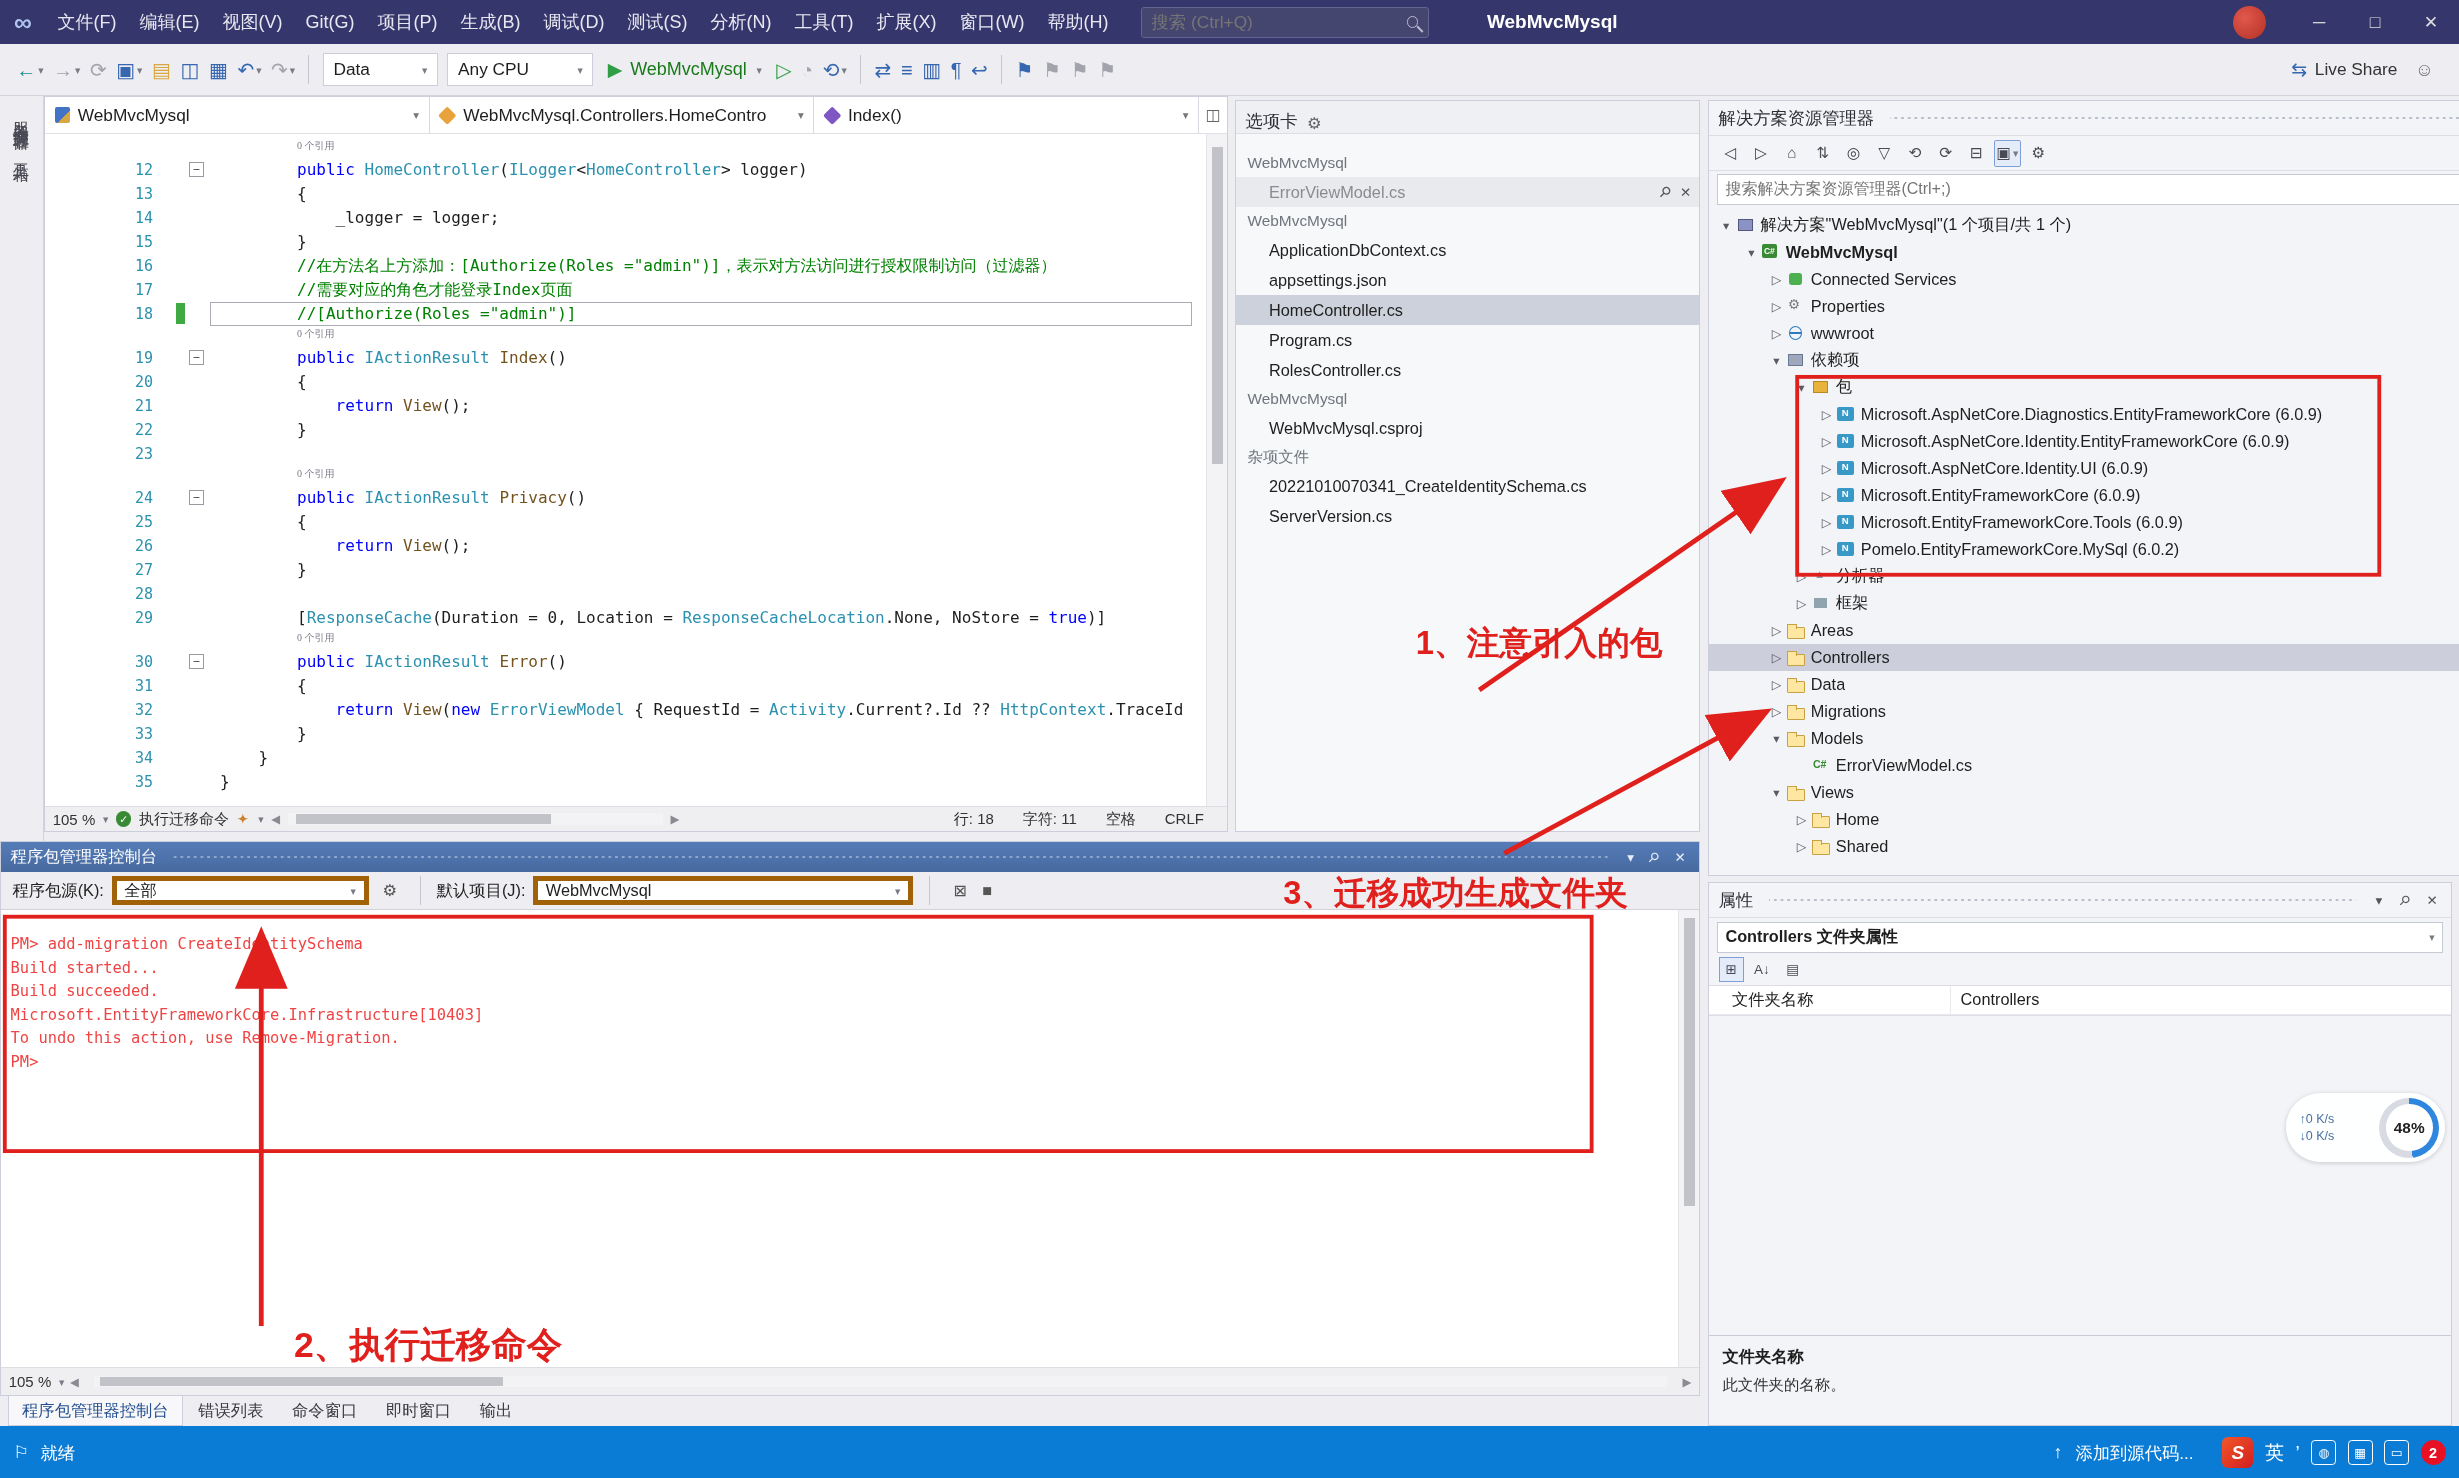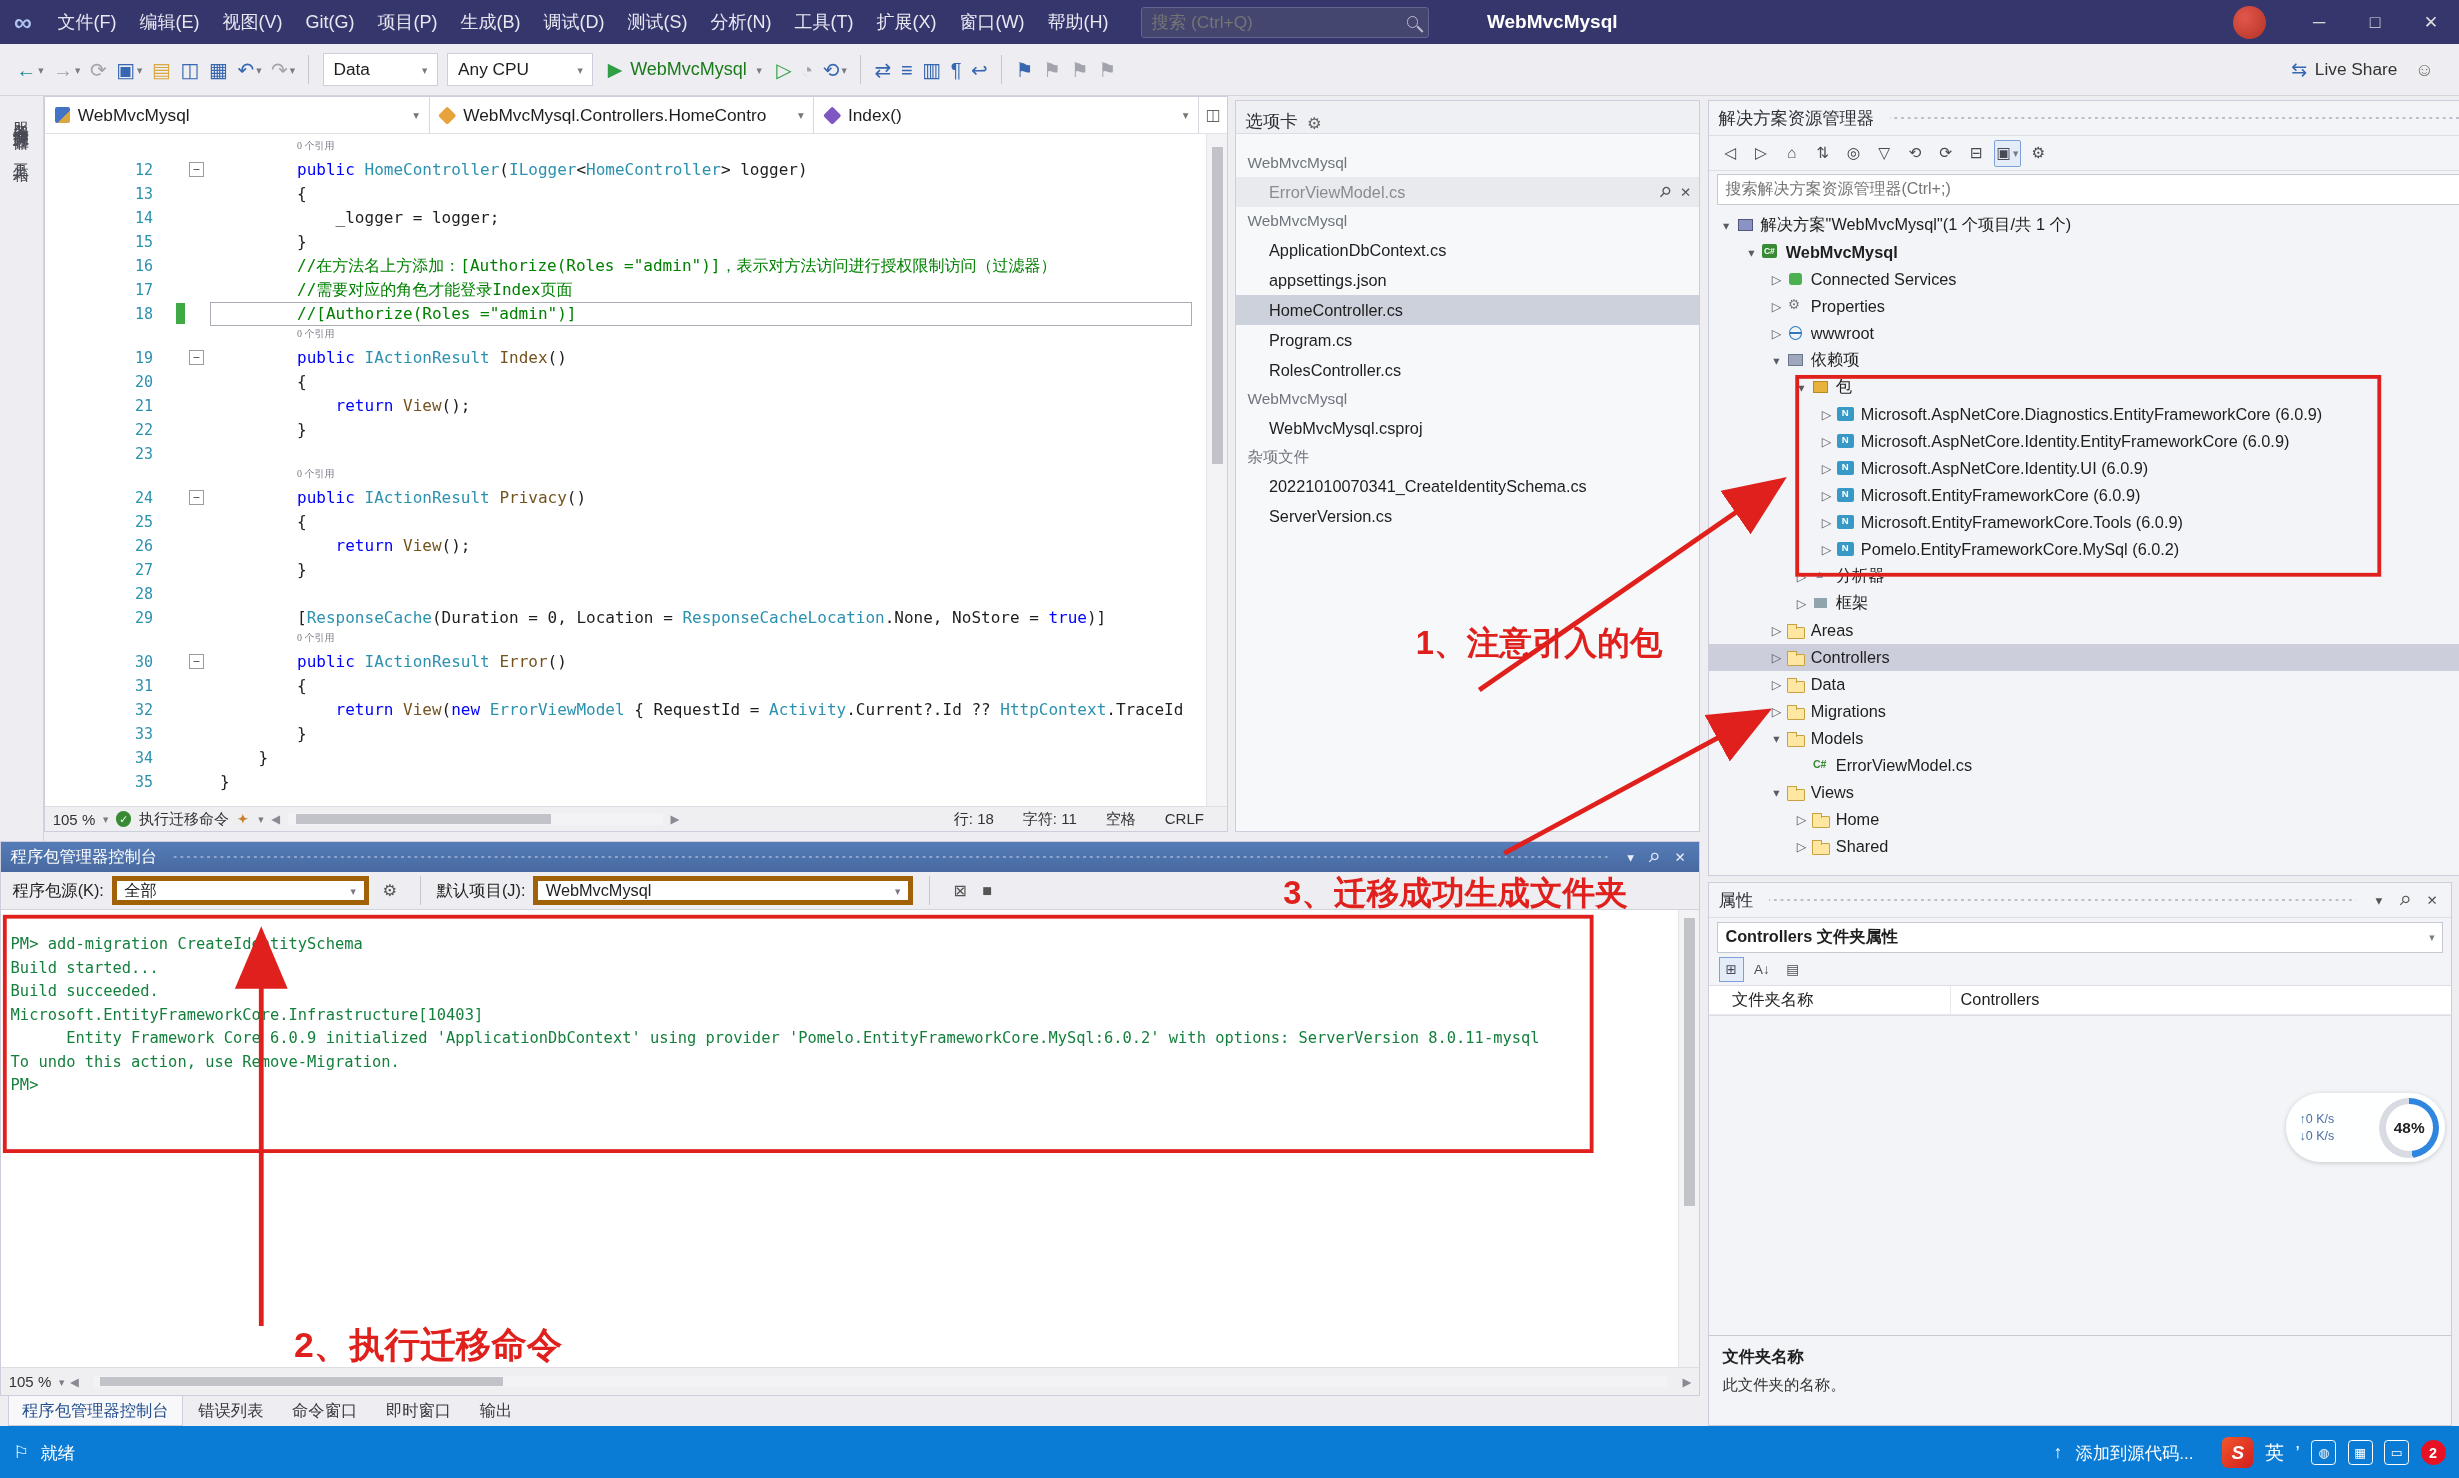--- a/index.html
+++ b/index.html
@@ -142,21 +142,21 @@
 
 #console{position:absolute;left:0;top:841px;width:1700px;height:555px;background:#fff;border:1px solid #CCCEDB;display:flex;flex-direction:column}
 #con-title{height:30px;flex:none;background:linear-gradient(#567CB8,#47699F);color:#fff;display:flex;align-items:center;padding:0 9.6px;font-size:16.3px;gap:7.7px}
 #con-title .drag-dots{background-image:radial-gradient(#8FA7CC 1.1px,transparent 1.2px)}
 #con-title .head-ic{color:#E8EEF8}
 #con-toolbar{height:38px;flex:none;background:#EEEEF2;border-bottom:1px solid #D3D3DB;display:flex;align-items:center;padding:0 11.5px;gap:7.7px;font-size:16.3px;color:#222}
 .con-select{height:29px;background:#fff;border:5px solid #a16207;display:flex;align-items:center;justify-content:space-between;padding:0 7.7px;font-size:16.3px}
 #con-src-select{width:257px}
 #con-proj-select{width:380px}
 .con-ic{min-width:27px;height:27px;display:flex;align-items:center;justify-content:center;color:#555;font-size:16.3px}
-#con-body{flex:1;position:relative;overflow:hidden;font-family:"DejaVu Sans Mono","Liberation Mono",monospace;font-size:15.4px;padding:23px 9.6px 0;color:#15803d}
+#con-body{flex:1;position:relative;overflow:hidden;font-family:"DejaVu Sans Mono","Liberation Mono",monospace;font-size:15.4px;padding:23px 9.6px 0;color:#ef4444}
 .con-line{height:23.5px;line-height:23.5px;white-space:pre}
 #con-scroll{position:absolute;right:0;top:0;bottom:0;width:21px;background:#F3F3F5;border-left:1px solid #E3E3E8}
 #con-thumb{position:absolute;left:4.8px;top:7.7px;width:11.5px;height:288px;background:#C2C3C9}
 #con-zoomrow{height:28px;flex:none;background:#EFEFF2;border-top:1px solid #DDDDE3;display:flex;align-items:center;gap:5.8px;padding:0 7.7px;font-size:15px;color:#333}
 #con-hscroll{flex:1;height:11.5px;background:#F3F3F5;position:relative;margin:0 9.6px}
 #con-hthumb{position:absolute;left:5.8px;top:1px;width:403px;height:9.6px;background:#C2C3C9}
 
 
 #btabs{position:absolute;left:0;top:1396px;width:1700px;height:30px;background:#EEEEF2;display:flex;align-items:stretch;padding-left:7.7px;gap:1.9px;font-size:16.3px}
 .btab{display:flex;align-items:center;padding:0 13.4px;color:#3A3A42}
@@ -664,21 +664,20 @@
           <div class="con-ic">⊠</div>
           <div class="con-ic">■</div>
         </div>
     </div>
     <div id="con-body">
       <div id="con-lines">
           <div class="con-line">PM&gt; add-migration CreateIdentitySchema</div>
           <div class="con-line">Build started...</div>
           <div class="con-line">Build succeeded.</div>
           <div class="con-line">Microsoft.EntityFrameworkCore.Infrastructure[10403]</div>
-          <div class="con-line">      Entity Framework Core 6.0.9 initialized 'ApplicationDbContext' using provider 'Pomelo.EntityFrameworkCore.MySql:6.0.2' with options: ServerVersion 8.0.11-mysql</div>
           <div class="con-line">To undo this action, use Remove-Migration.</div>
           <div class="con-line">PM&gt;</div>
         </div>
       <div id="con-scroll">
           <div id="con-thumb"></div>
         </div>
     </div>
     <div id="con-zoomrow">
       <span>105 %</span>
       <span class="tb-dd">▾</span>

